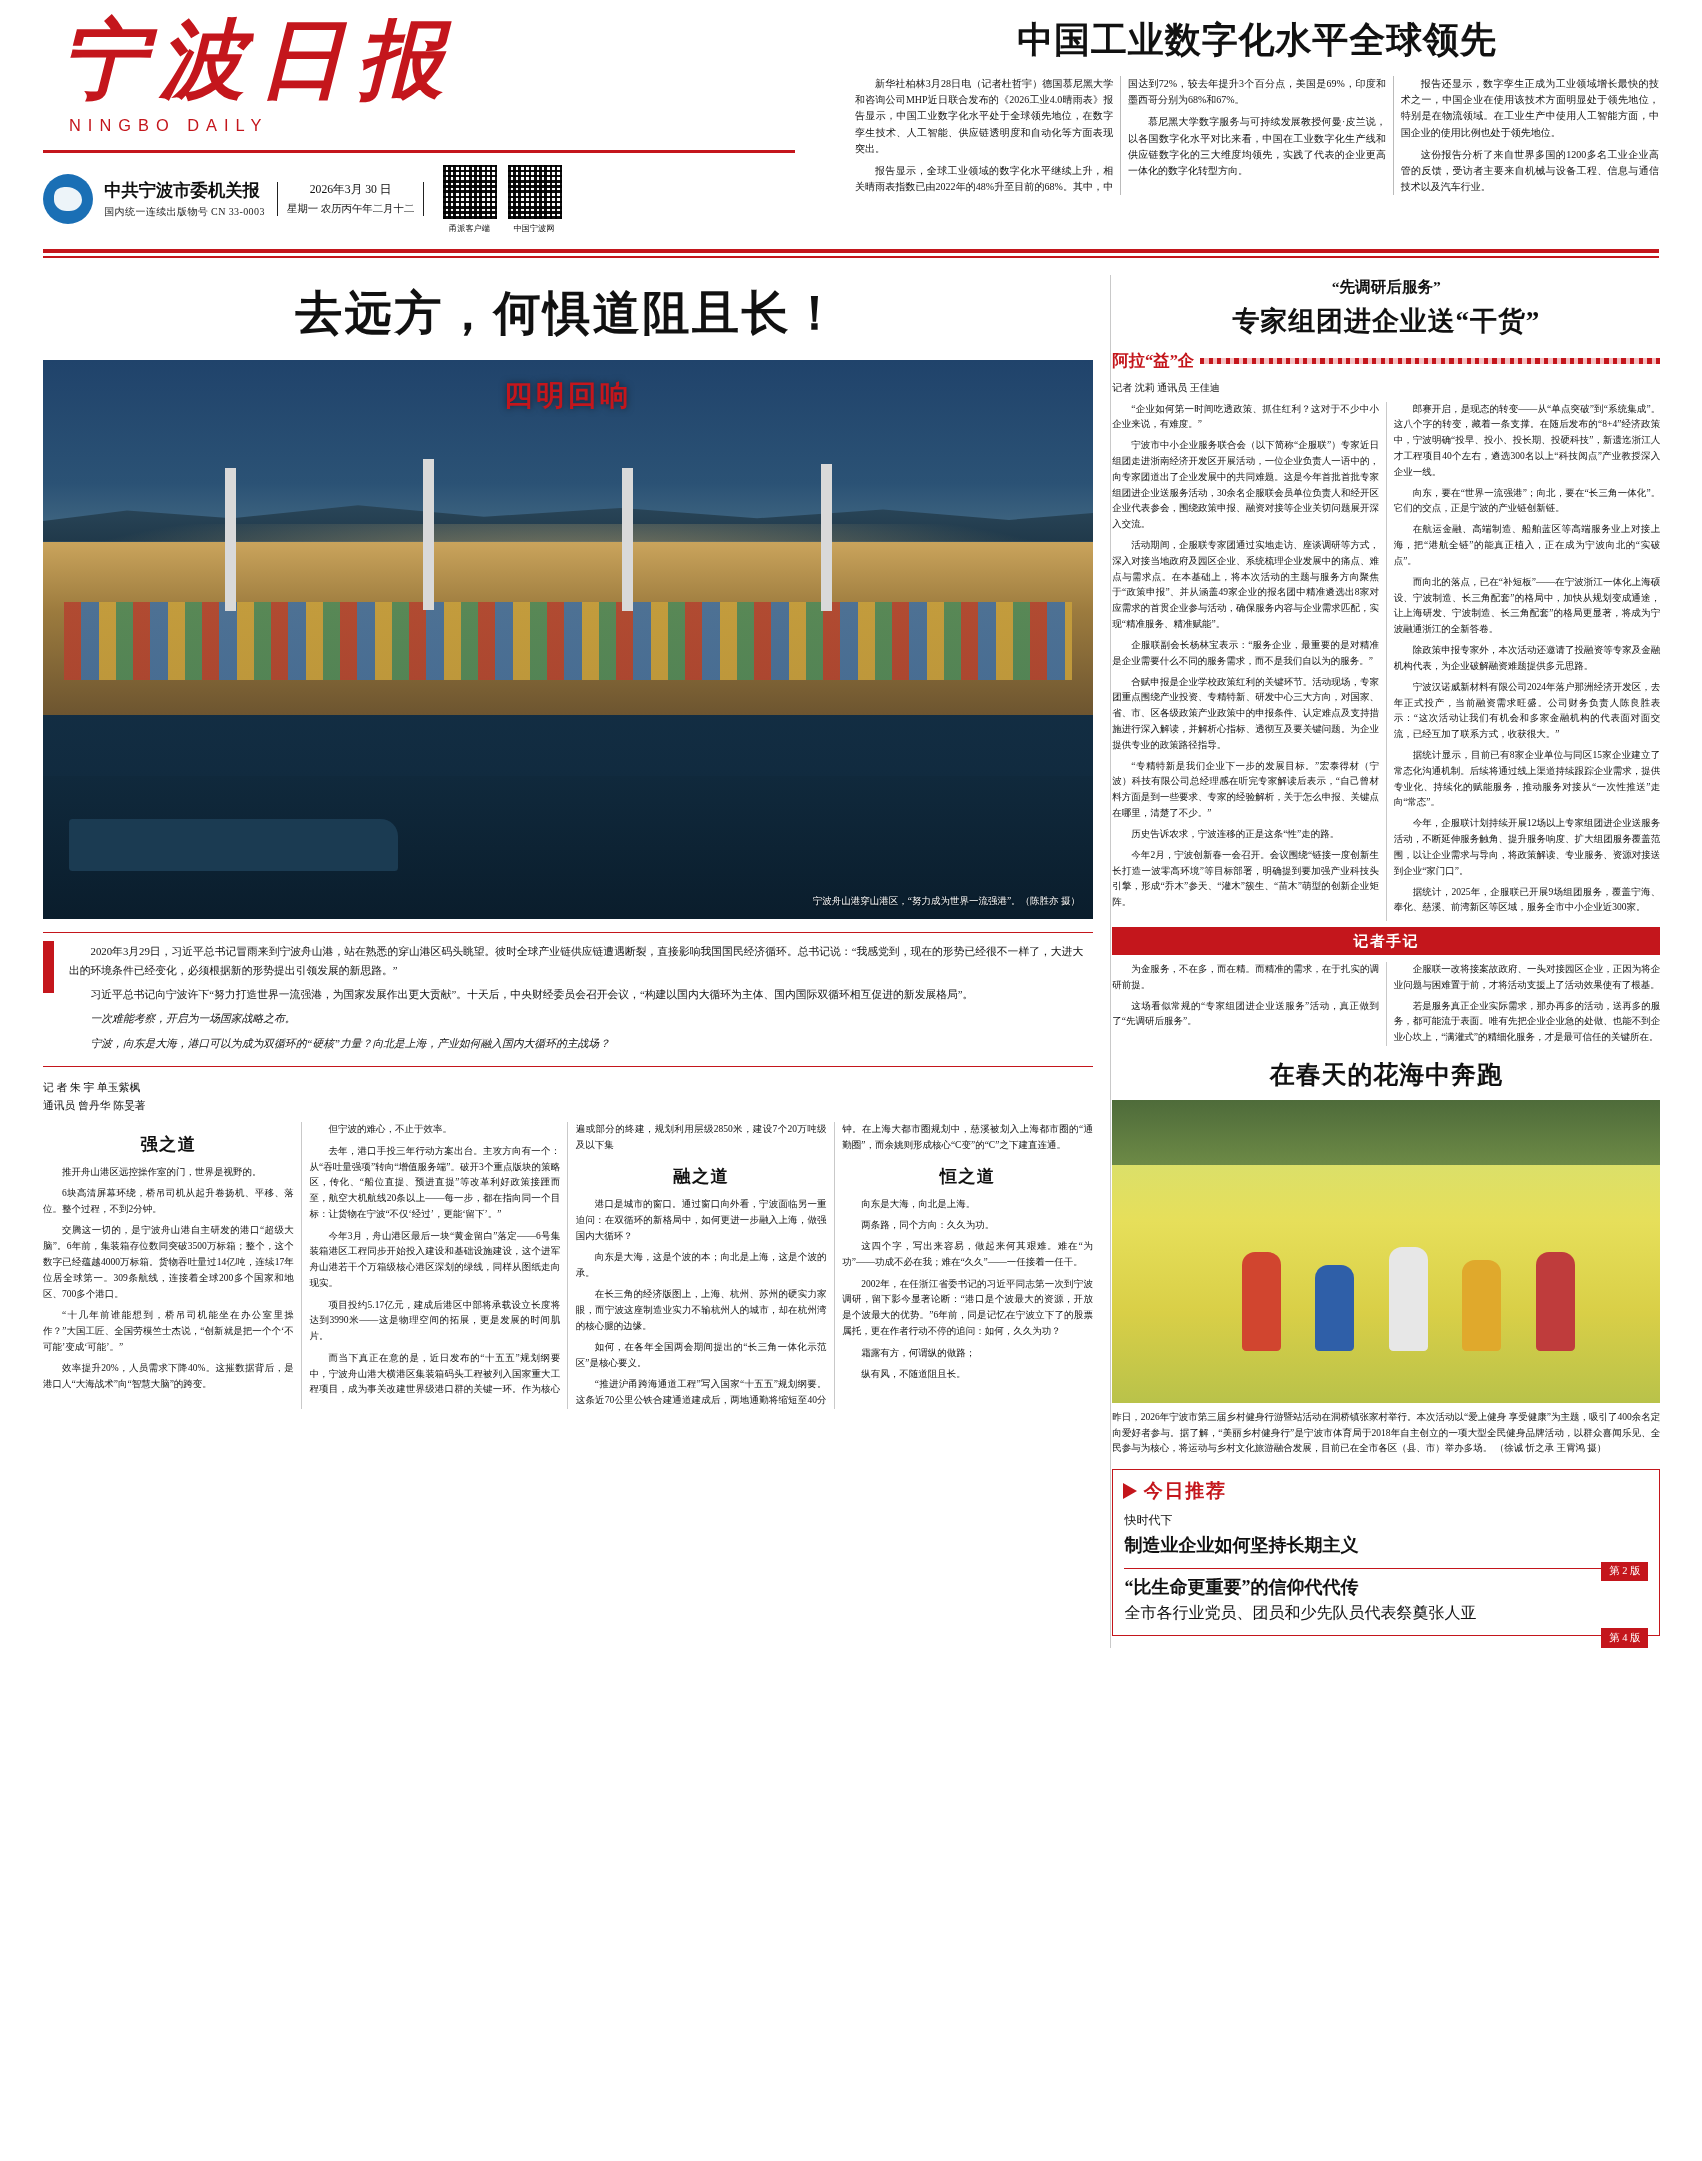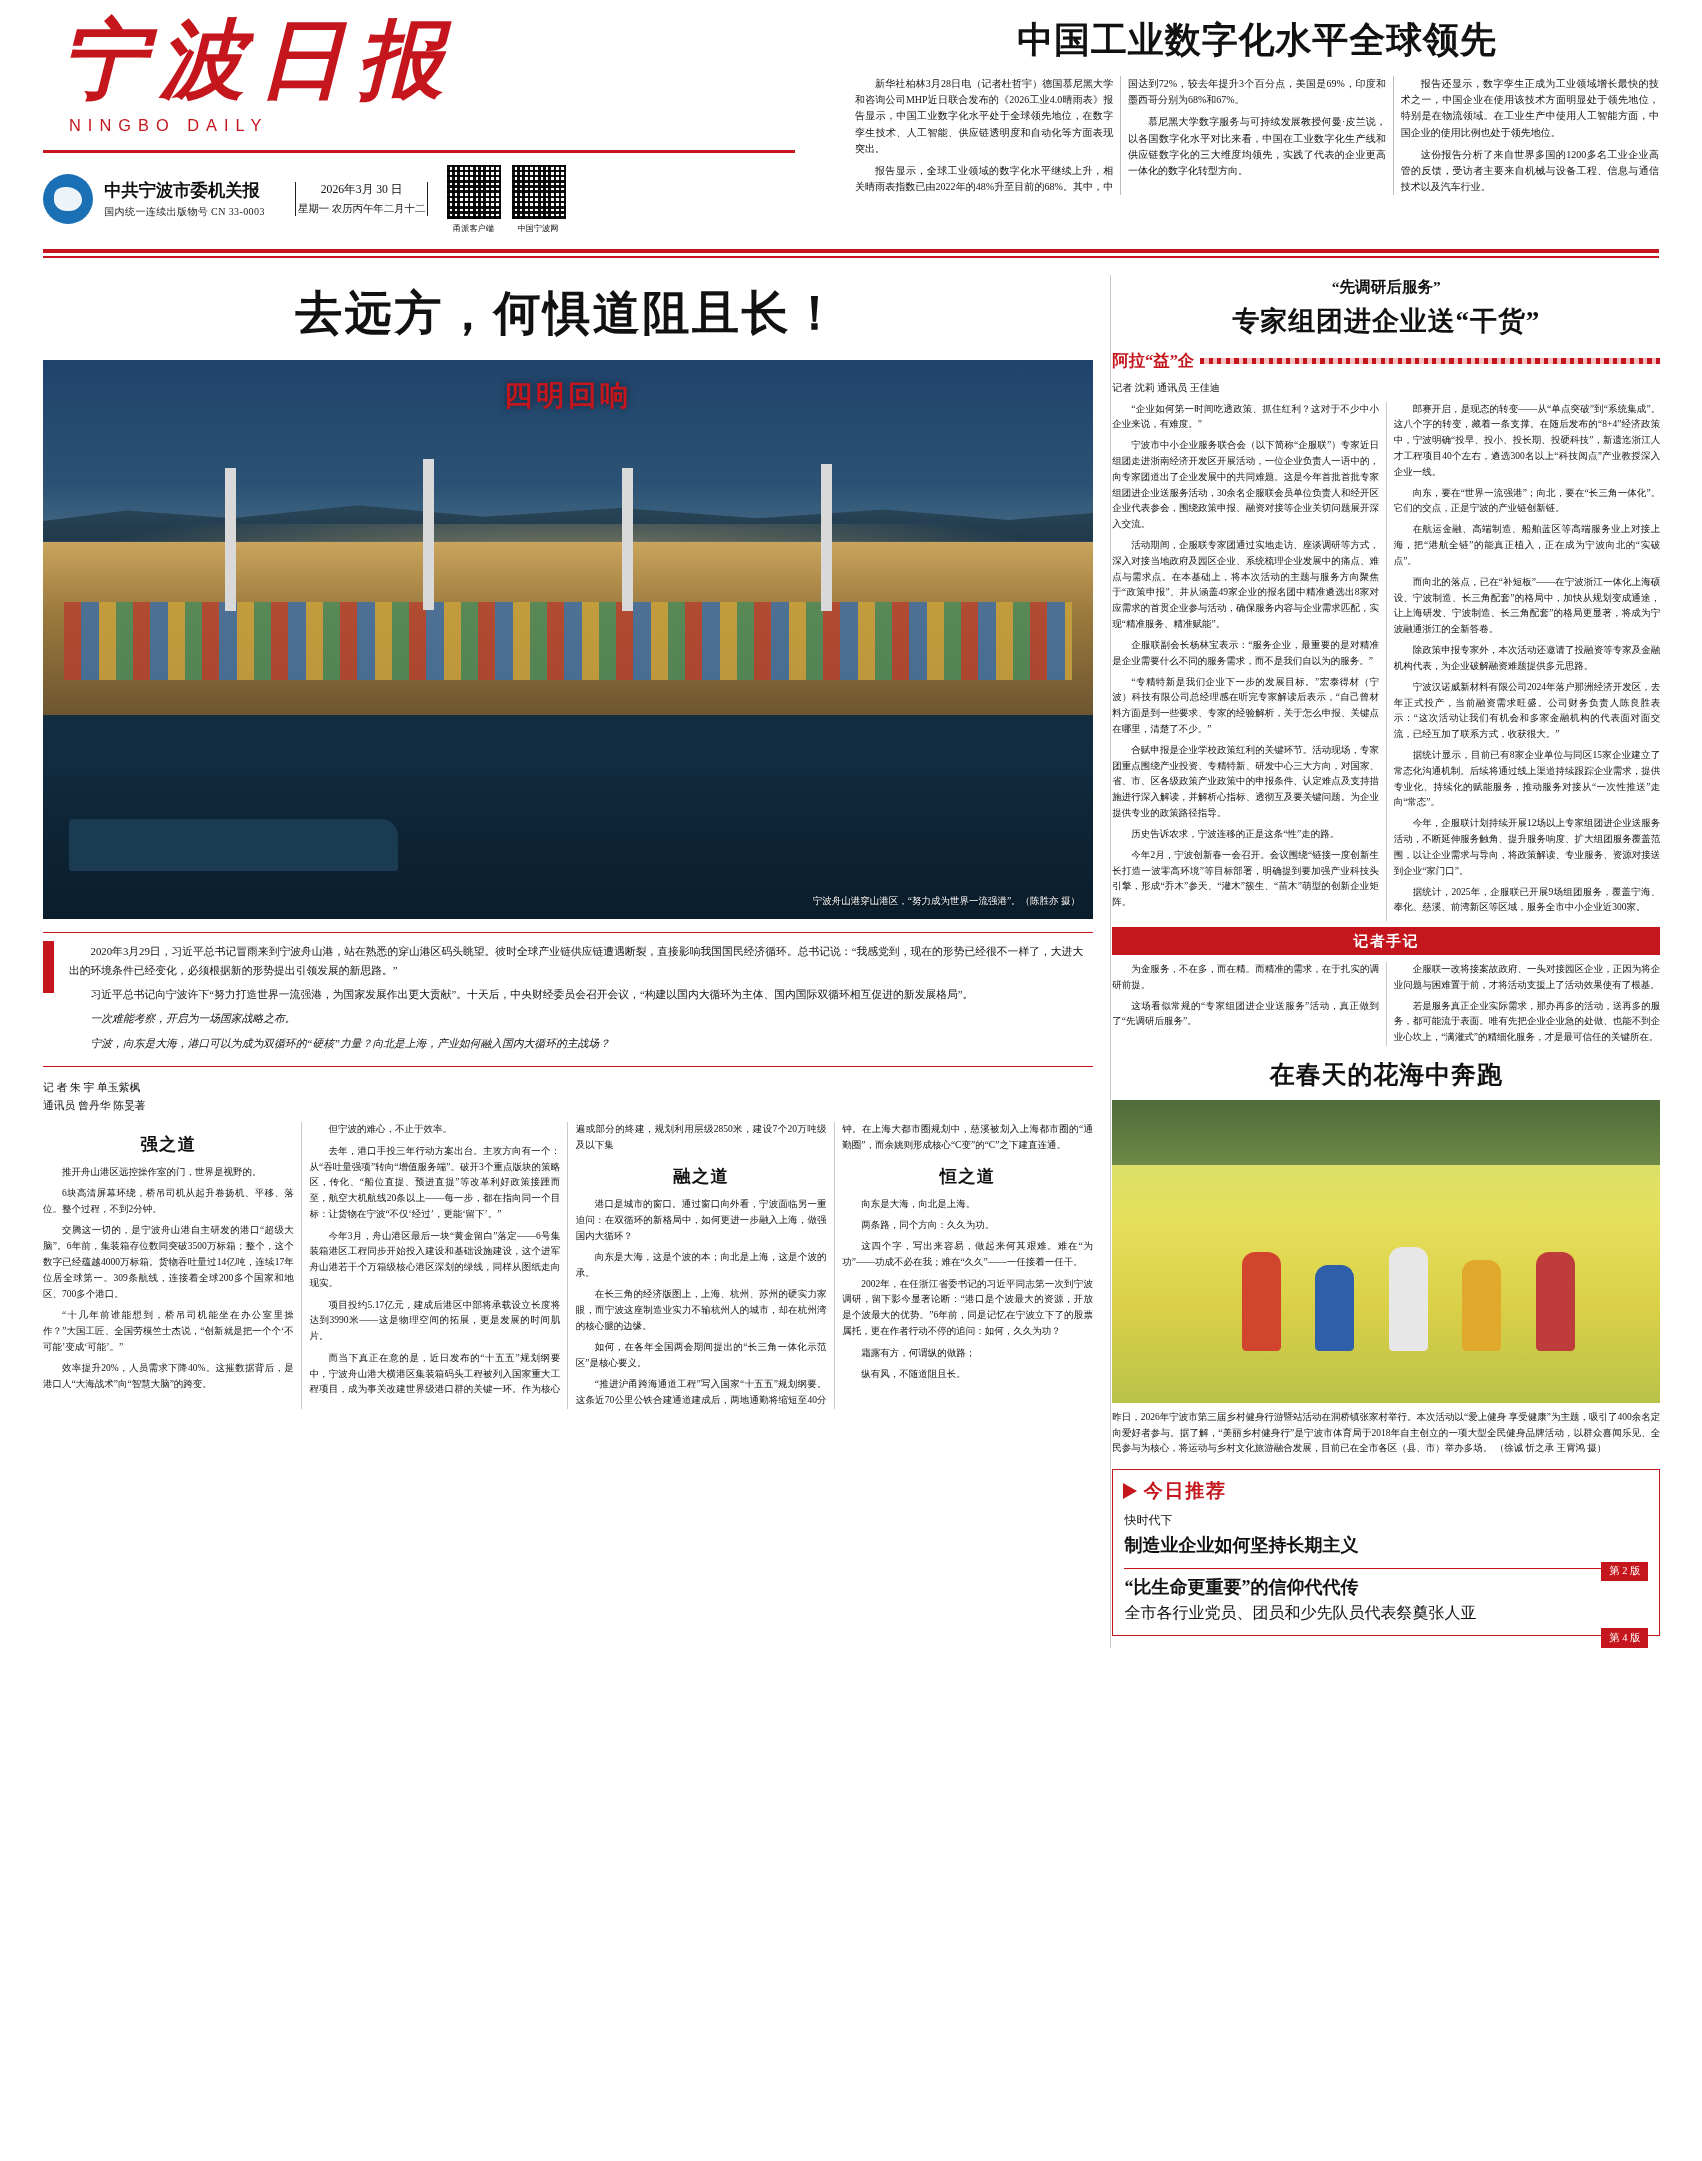--- a/index.html
+++ b/index.html
@@ -11,21 +11,21 @@
   .masthead{display:flex;align-items:flex-start;justify-content:space-between;}
   .mh-left{width:787px;}
   .logo-cn{font-family:"Liberation Serif",serif;font-weight:bold;font-size:86px;color:#c4161c;letter-spacing:13px;line-height:1.0;font-style:italic;margin:8.6px 0 0 17.3px;}
   .logo-en{font-size:16.4px;color:#c4161c;letter-spacing:7px;margin:13px 0 0 26px;font-family:"Liberation Sans",sans-serif;}
   .mh-rule{height:2.6px;background:#c4161c;margin:15.6px 0 0 0;width:752px;}
   .mh-info{display:flex;align-items:center;margin-top:11.2px;gap:11.2px;}
   .roundel{width:50px;height:50px;border-radius:50%;background:#1a6fb5;position:relative;flex:none;}
   .roundel:after{content:"";position:absolute;left:11.2px;top:13px;width:28px;height:24px;border-radius:40% 60% 50% 50%;background:#ffffff;opacity:.92;}
   .mh-org{font-size:17.3px;font-weight:bold;color:#111;line-height:1.25;}
   .mh-org small{display:block;font-size:10px;font-weight:normal;color:#222;margin-top:4.3px;letter-spacing:0.4px;}
-  .mh-date{border-left:1.3px solid #222;border-right:1.3px solid #222;padding:0 2px;margin-left:19px;text-align:center;}
+  .mh-date{border-left:1.3px solid #222;border-right:1.3px solid #222;padding:0 9px;margin-left:1px;text-align:center;}
   .mh-date .d1{font-size:11.7px;color:#111;white-space:nowrap;}
   .mh-date .d2{font-size:10.4px;color:#111;margin-top:5.2px;white-space:nowrap;}
   .qr-wrap{display:flex;gap:10.4px;margin-left:7px;}
   .qr{width:54px;text-align:center;}
   .qr .box{width:54px;height:54px;background:
      repeating-linear-gradient(90deg,#111 0 2.6px,#fff 2.6px 5.2px),
      repeating-linear-gradient(0deg,#111 0 2.6px,transparent 2.6px 5.2px);
      background-blend-mode:multiply;border:1.7px solid #fff;}
   .qr .cap{font-size:8.2px;margin-top:3.5px;color:#111;}
 
@@ -218,22 +218,22 @@
         <div class="t-line"></div>
       </div>
 
       <div class="r-by">记者  沈莉  通讯员  王佳迪</div>
 
       <div class="r-cols">
         <p>“企业如何第一时间吃透政策、抓住红利？这对于不少中小企业来说，有难度。”</p>
         <p>宁波市中小企业服务联合会（以下简称“企服联”）专家近日组团走进浙南经济开发区开展活动，一位企业负责人一语中的，向专家团道出了企业发展中的共同难题。这是今年首批首批专家组团进企业送服务活动，30余名企服联会员单位负责人和经开区企业代表参会，围绕政策申报、融资对接等企业关切问题展开深入交流。</p>
         <p>活动期间，企服联专家团通过实地走访、座谈调研等方式，深入对接当地政府及园区企业、系统梳理企业发展中的痛点、难点与需求点。在本基础上，将本次活动的主题与服务方向聚焦于“政策申报”、并从涵盖49家企业的报名团中精准遴选出8家对应需求的首贯企业参与活动，确保服务内容与企业需求匹配，实现“精准服务、精准赋能”。</p>
         <p>企服联副会长杨林宝表示：“服务企业，最重要的是对精准是企业需要什么不同的服务需求，而不是我们自以为的服务。”</p>
+        <p>合赋申报是企业学校政策红利的关键环节。活动现场，专家团重点围绕产业投资、专精特新、研发中心三大方向，对国家、省、市、区各级政策产业政策中的申报条件、认定难点及支持措施进行深入解读，并解析心指标、透彻互及要关键问题。为企业提供专业的政策路径指导。</p>
         <p>“专精特新是我们企业下一步的发展目标。”宏泰得材（宁波）科技有限公司总经理感在听完专家解读后表示，“自己曾材料方面是到一些要求、专家的经验解析，关于怎么申报、关键点在哪里，清楚了不少。”</p>
-        <p>合赋申报是企业学校政策红利的关键环节。活动现场，专家团重点围绕产业投资、专精特新、研发中心三大方向，对国家、省、市、区各级政策产业政策中的申报条件、认定难点及支持措施进行深入解读，并解析心指标、透彻互及要关键问题。为企业提供专业的政策路径指导。</p>
         <p>历史告诉农求，宁波连移的正是这条“性”走的路。</p>
         <p>今年2月，宁波创新春一会召开。会议围绕“链接一度创新生长打造一波零高环境”等目标部署，明确提到要加强产业科技头引擎，形成“乔木”参天、“灌木”簇生、“苗木”萌型的创新企业矩阵。</p>
         <p>郎赛开启，是现态的转变——从“单点突破”到“系统集成”。这八个字的转变，藏着一条支撑。在随后发布的“8+4”经济政策中，宁波明确“投早、投小、投长期、投硬科技”，新遗迄浙江人才工程项目40个左右，遴选300名以上“科技阅点”产业教授深入企业一线。</p>
         <p>向东，要在“世界一流强港”；向北，要在“长三角一体化”。它们的交点，正是宁波的产业链创新链。</p>
         <p>在航运金融、高端制造、船舶蓝区等高端服务业上对接上海，把“港航全链”的能真正植入，正在成为宁波向北的“实破点”。</p>
         <p>而向北的落点，已在“补短板”——在宁波浙江一体化上海硕设、宁波制造、长三角配套”的格局中，加快从规划变成通途，让上海研发、宁波制造、长三角配套”的格局更显著，将成为宁波融通浙江的全新答卷。</p>
         <p>除政策申报专家外，本次活动还邀请了投融资等专家及金融机构代表，为企业破解融资难题提供多元思路。</p>
         <p>宁波汉诺威新材料有限公司2024年落户那洲经济开发区，去年正式投产，当前融资需求旺盛。公司财务负责人陈良胜表示：“这次活动让我们有机会和多家金融机构的代表面对面交流，已经互加了联系方式，收获很大。”</p>
         <p>据统计显示，目前已有8家企业单位与同区15家企业建立了常态化沟通机制。后续将通过线上渠道持续跟踪企业需求，提供专业化、持续化的赋能服务，推动服务对接从“一次性推送”走向“常态”。</p>
         <p>今年，企服联计划持续开展12场以上专家组团进企业送服务活动，不断延伸服务触角、提升服务响度、扩大组团服务覆盖范围，以让企业需求与导向，将政策解读、专业服务、资源对接送到企业“家门口”。</p>

